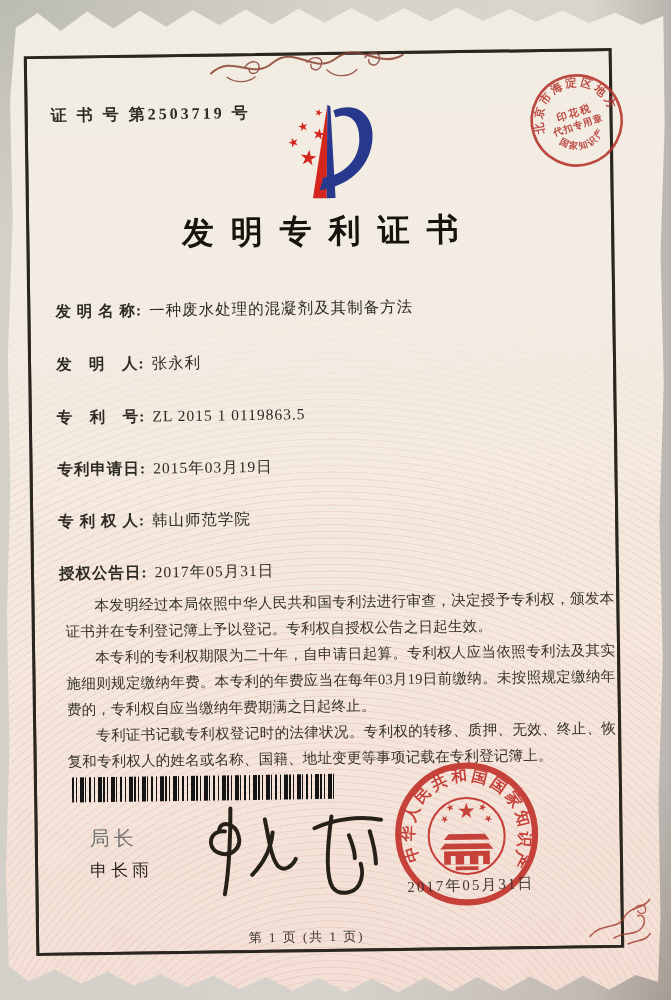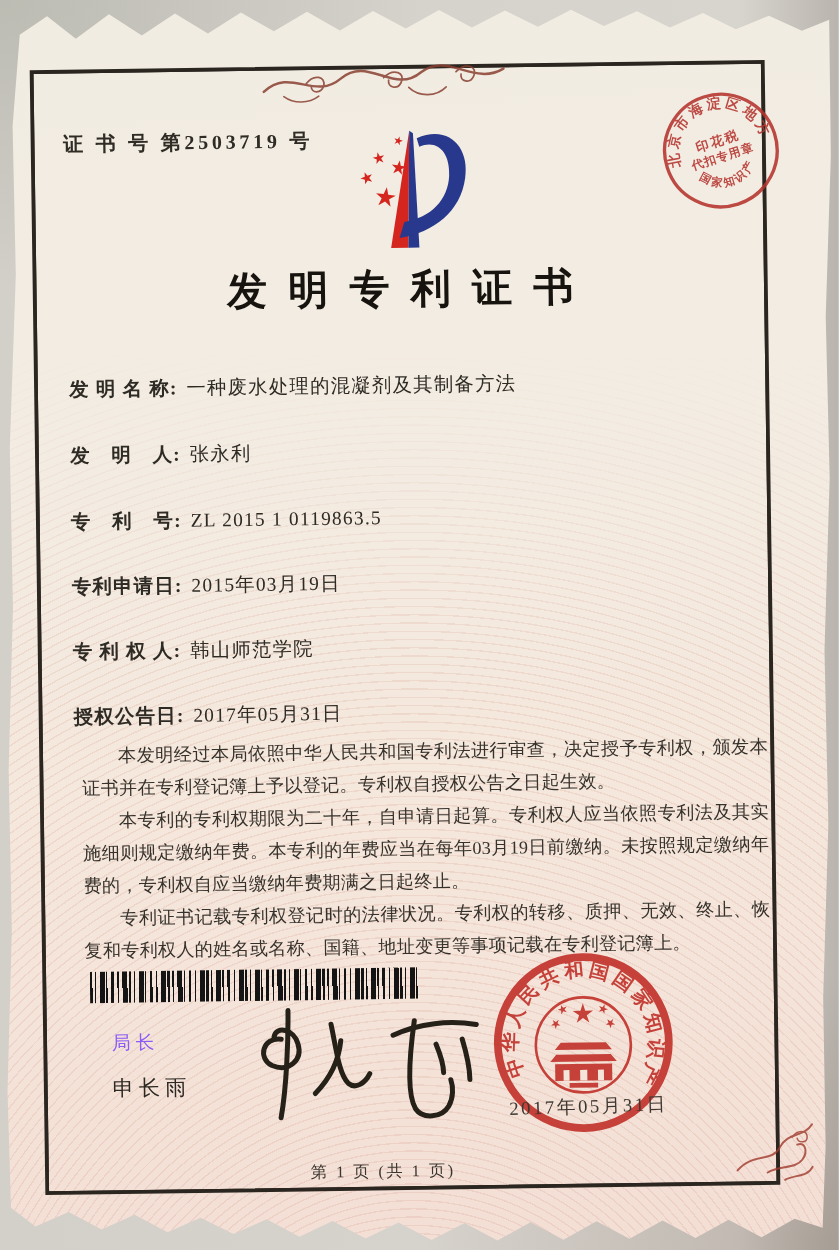--- a/index.html
+++ b/index.html
@@ -33,21 +33,21 @@
   .corner-stamp{position:absolute; left:498px; top:18px; width:108px; height:108px; transform:rotate(-17deg); opacity:0.88;}
   .logo{position:absolute; left:238px; top:44px; width:118px; height:110px;}
   .page-title{position:absolute; left:0; top:158px; width:100%; text-align:center; font-size:32px; font-weight:bold; color:#17130e; letter-spacing:17px; padding-left:17px; box-sizing:border-box; white-space:nowrap;}
   .field-row{position:absolute; left:28px; font-size:15.5px; color:#2e2a24; white-space:nowrap; letter-spacing:1px;}
   .field-row .label{font-weight:600;}
   .field-row .value{margin-left:7px;}
   .paragraphs{position:absolute; left:34px; top:537px; width:549px;}
   .paragraphs p{margin:0; font-size:14.5px; line-height:26px; color:#36322b; text-align:justify; text-indent:2em; letter-spacing:0.2px;}
   .barcode{position:absolute; left:38px; top:722px; width:264px; height:25px;
     background:repeating-linear-gradient(90deg,#141414 0 2px,transparent 2px 4px,#141414 4px 5px,transparent 5px 8px,#141414 8px 12px,transparent 12px 13px,#141414 13px 14px,transparent 14px 17px,#141414 17px 19px,transparent 19px 22px,#141414 22px 23px,transparent 23px 26px,#141414 26px 30px,transparent 30px 31px);}
-  .signer-title{position:absolute; left:55px; top:770px; font-size:15px; color:#8b5cf6; letter-spacing:4px;}
+  .signer-title{position:absolute; left:55px; top:770px; font-size:20px; color:#737373; letter-spacing:4px;}
   .signer-name{position:absolute; left:55px; top:804px; font-size:17px; color:#2c2822; letter-spacing:4px;font-family:Liberation Serif, serif;}
   .signature{position:absolute; left:158px; top:748px; width:200px; height:98px;}
   .seal{position:absolute; left:356px; top:708px; width:152px; height:152px; opacity:0.93;}
   .seal-date{position:absolute; left:372px; top:826px; font-size:15px; color:#3c3730; letter-spacing:2px; white-space:nowrap; transform:rotate(-1deg);}
   .page-footer{position:absolute; left:0; top:876px; width:92%; text-align:center; font-size:13px; color:#3a352e; letter-spacing:2px;}
   .top-ornament{position:absolute; left:183px; top:-16px; width:200px; height:56px; opacity:0.85;}
   .corner-flourish{position:absolute; left:548px; top:838px; width:70px; height:66px; opacity:0.8;}
 </style>
 </head>
 <body>

